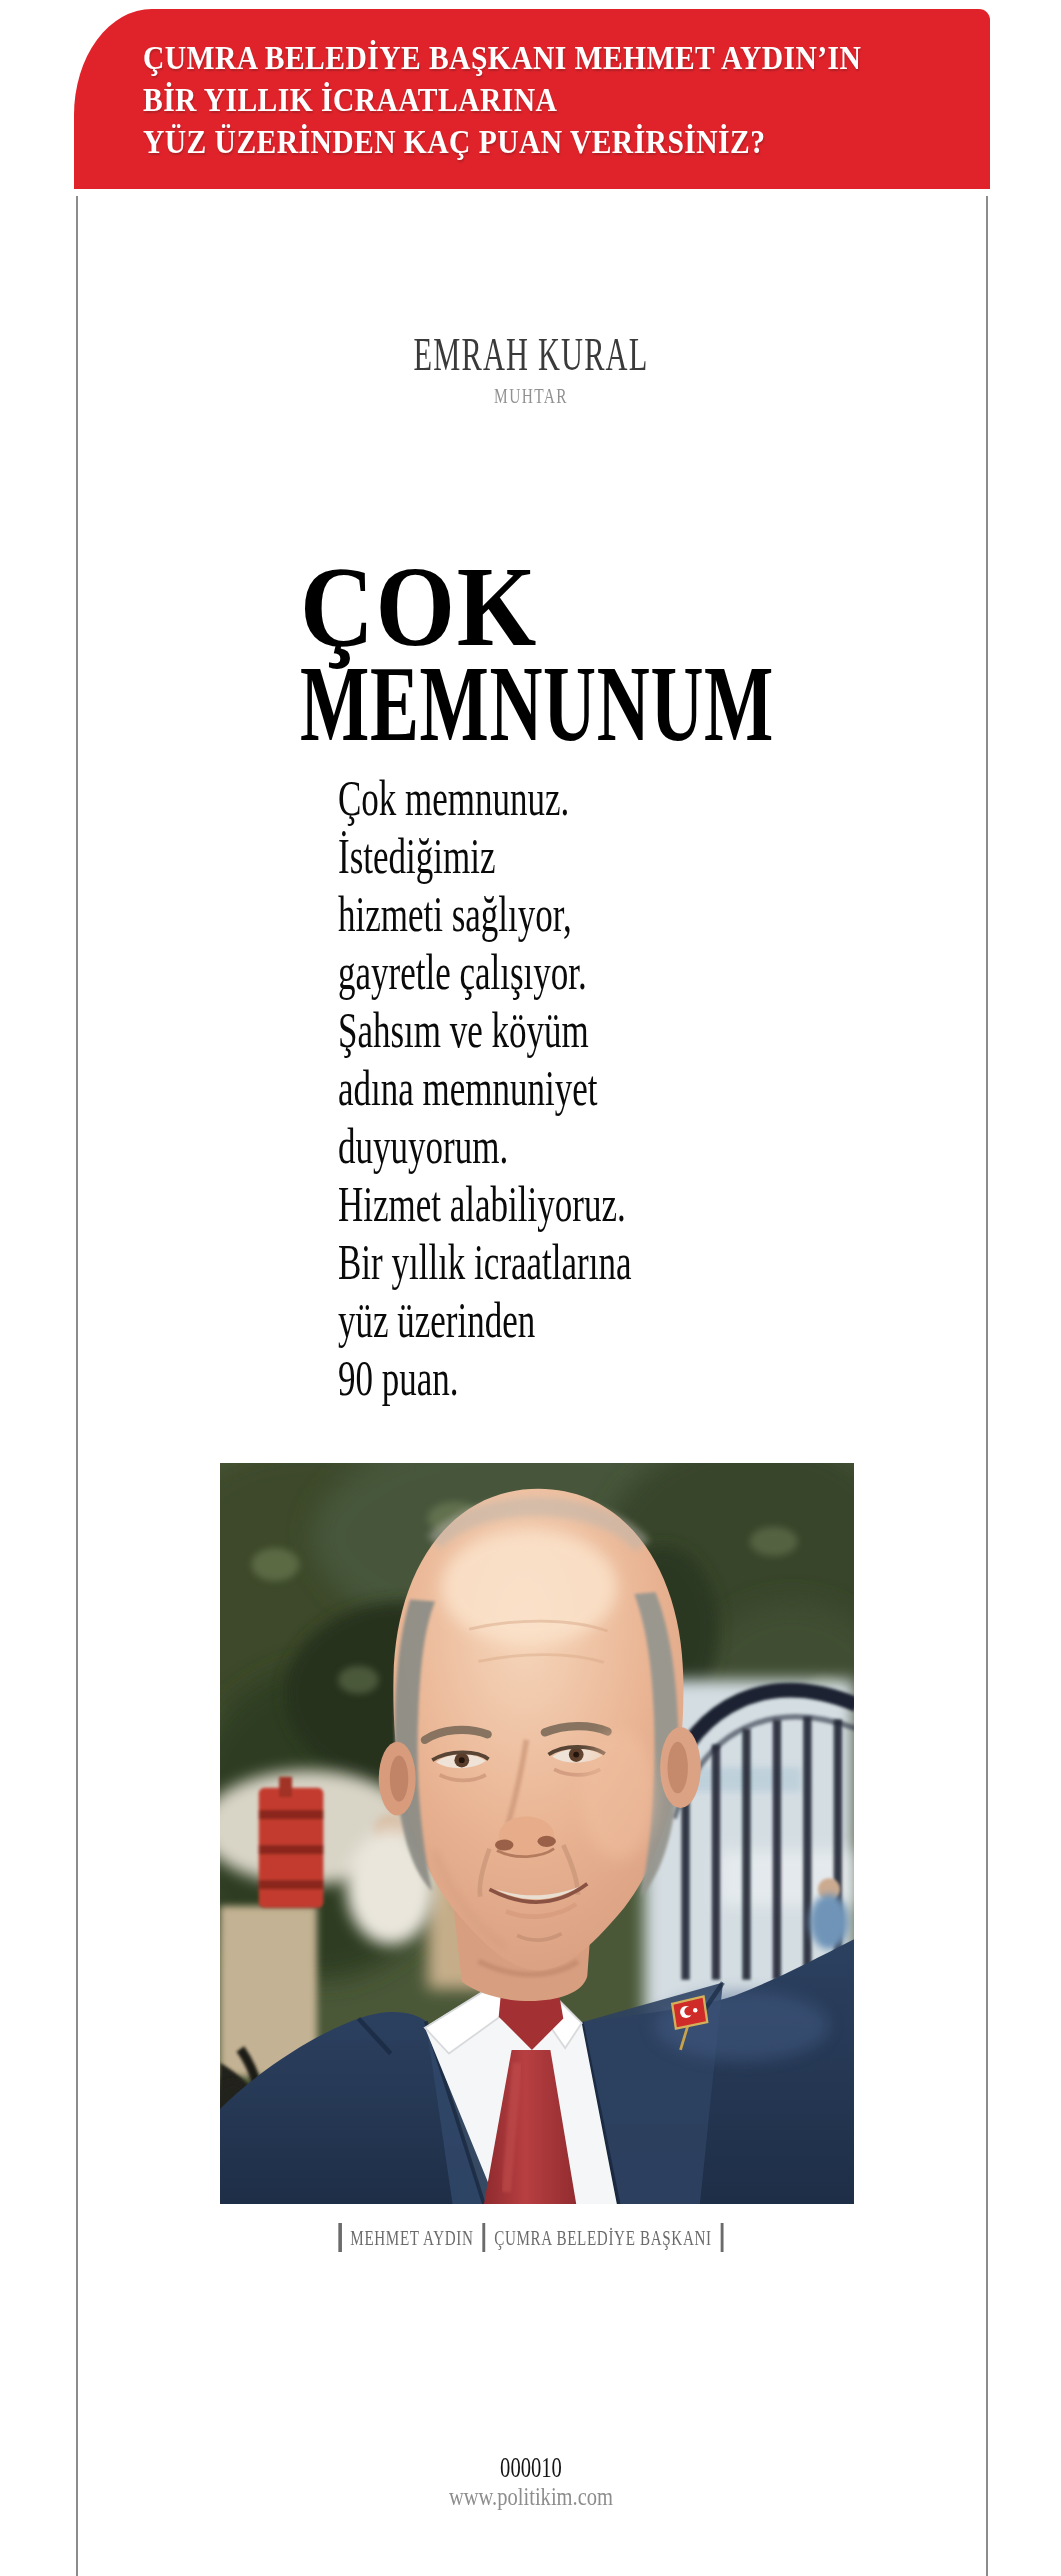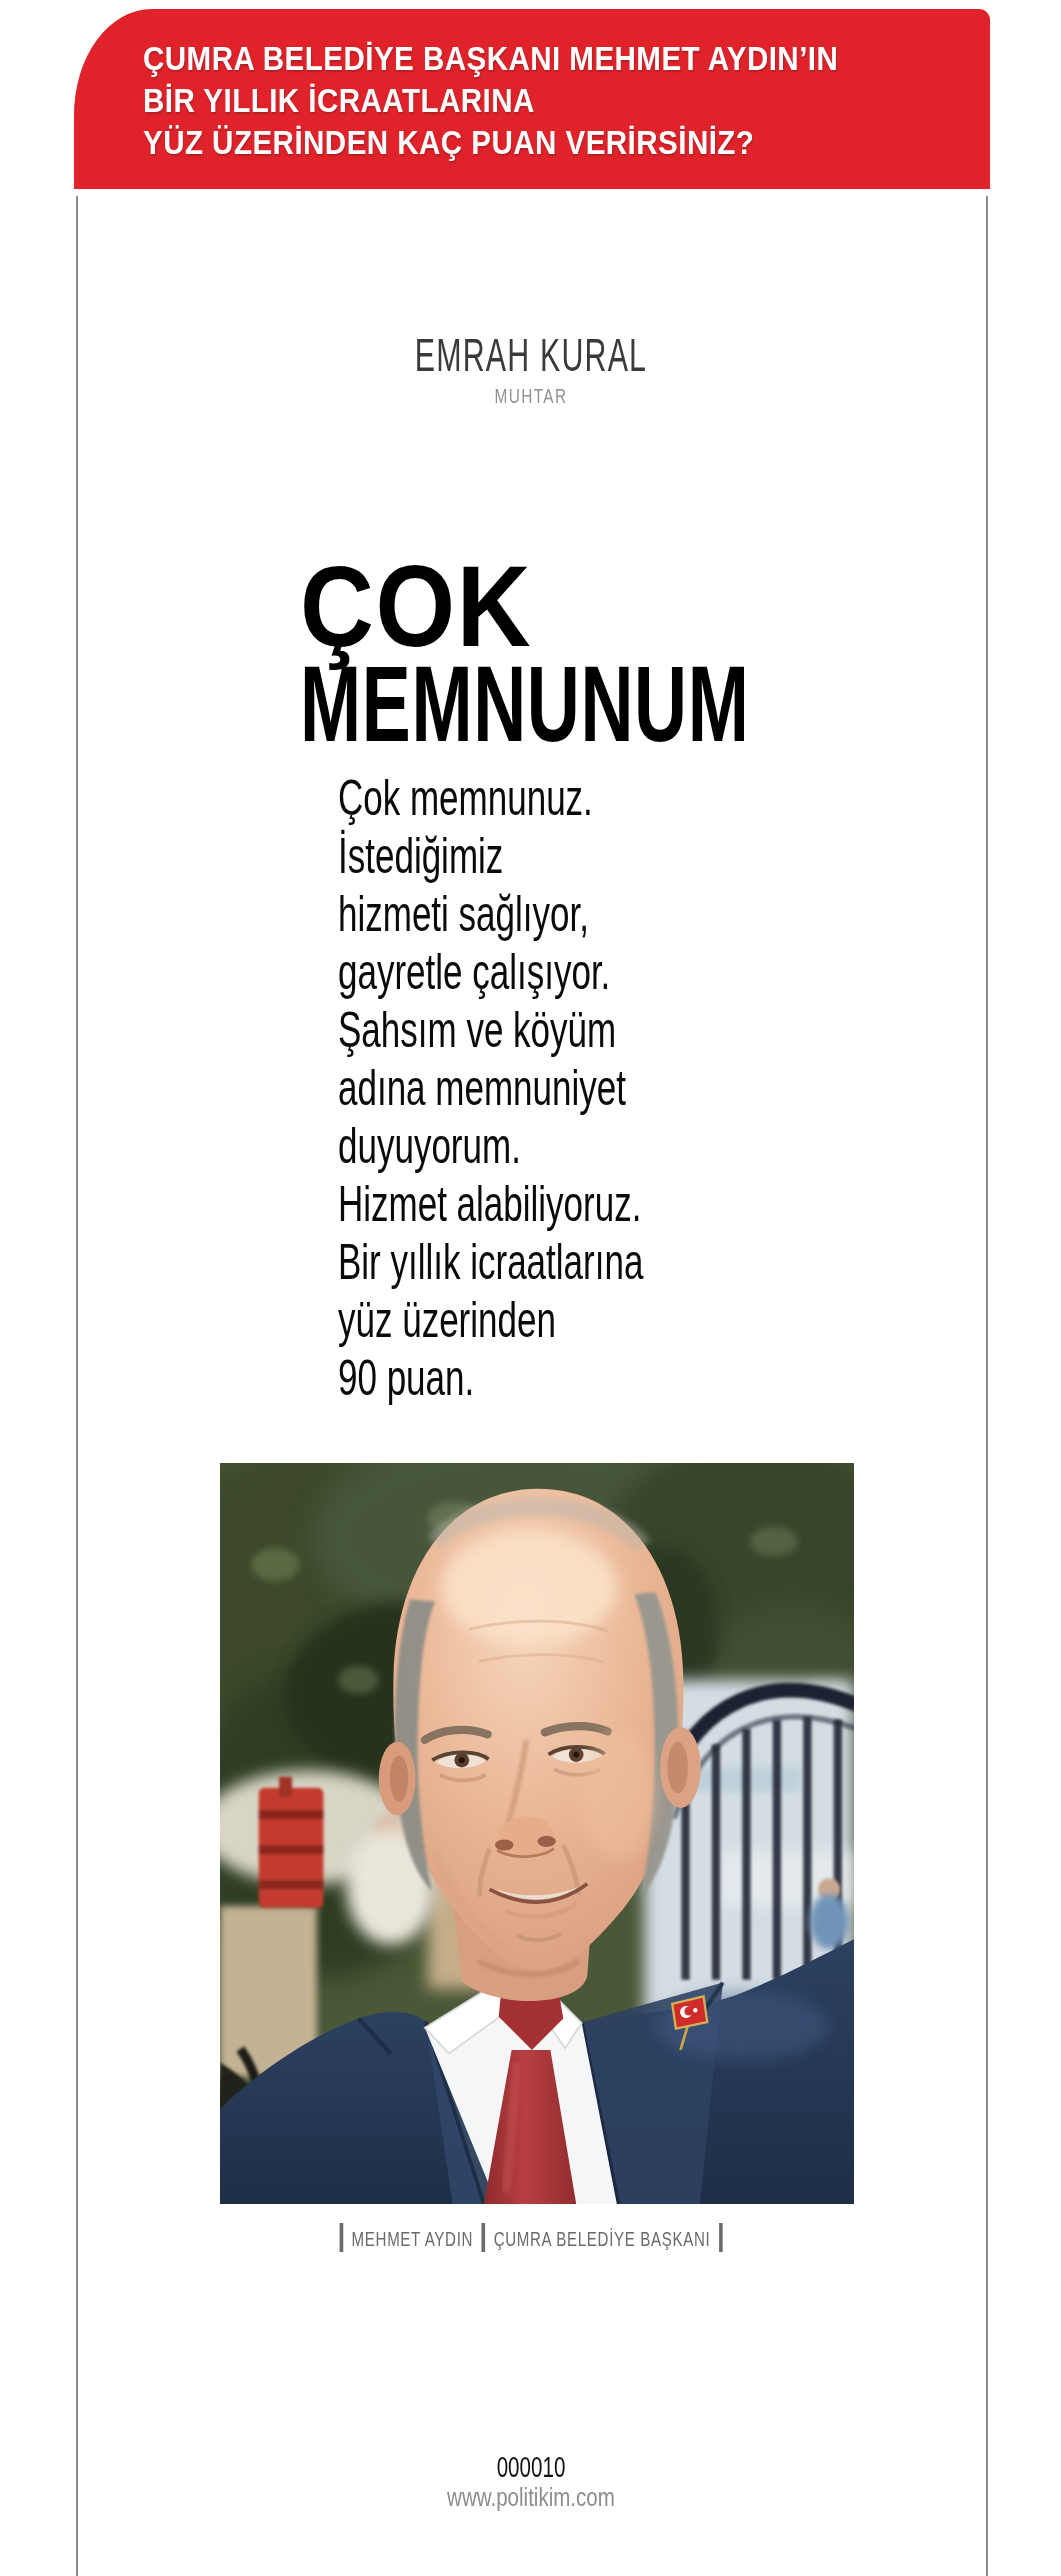--- a/index.html
+++ b/index.html
@@ -1,18 +1,18 @@
 <!DOCTYPE html>
 <html style="font-size:14.8px"><head>
 <meta charset="utf-8">
 <style>
   html,body{margin:0;padding:0;background:#ffffff;}
   #canvas{
     position:relative;width:1061px;height:2576px;background:#ffffff;
-    font-family:Liberation Sans, sans-serif;overflow:hidden;
+    font-family:Liberation Serif, serif;overflow:hidden;
   }
   
   .banner{
     position:absolute;left:74px;top:9.2px;width:916px;height:180px;
     border-top-left-radius:78px 106px;border-top-right-radius:11px;
     box-sizing:border-box;padding:28px 0 0 69px;
   }
   .banner-line{
     color:#ffffff;font-weight:bold;font-size:34px;line-height:42px;
     white-space:nowrap;transform:scaleX(0.87);transform-origin:left top;

